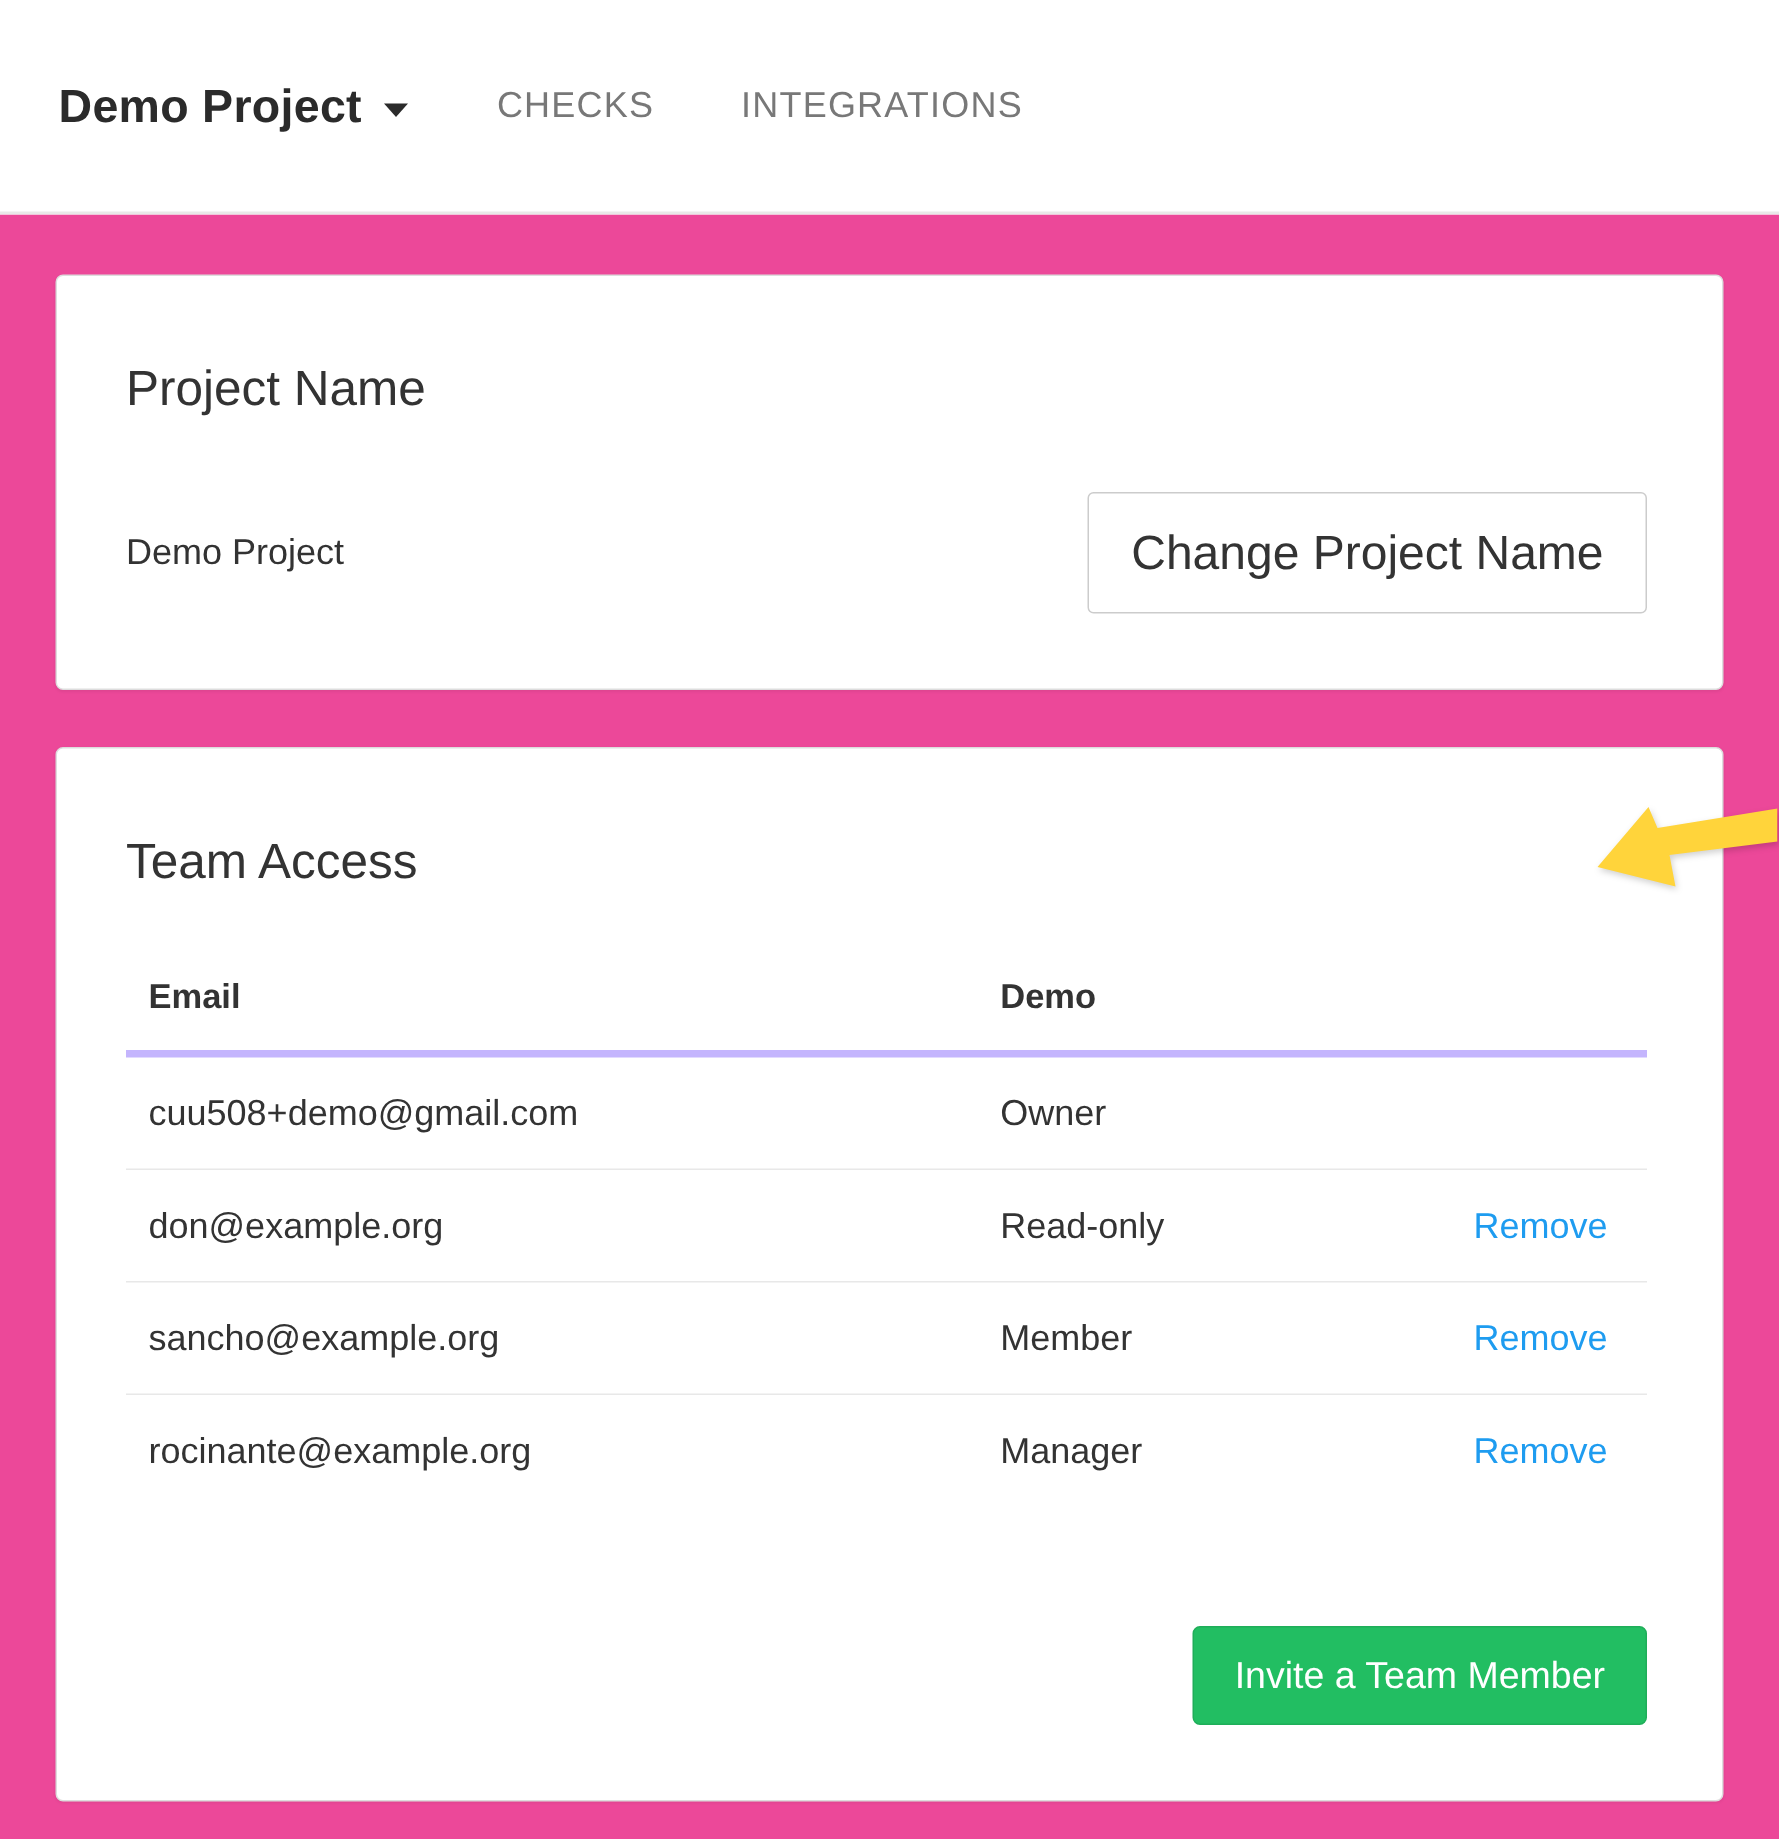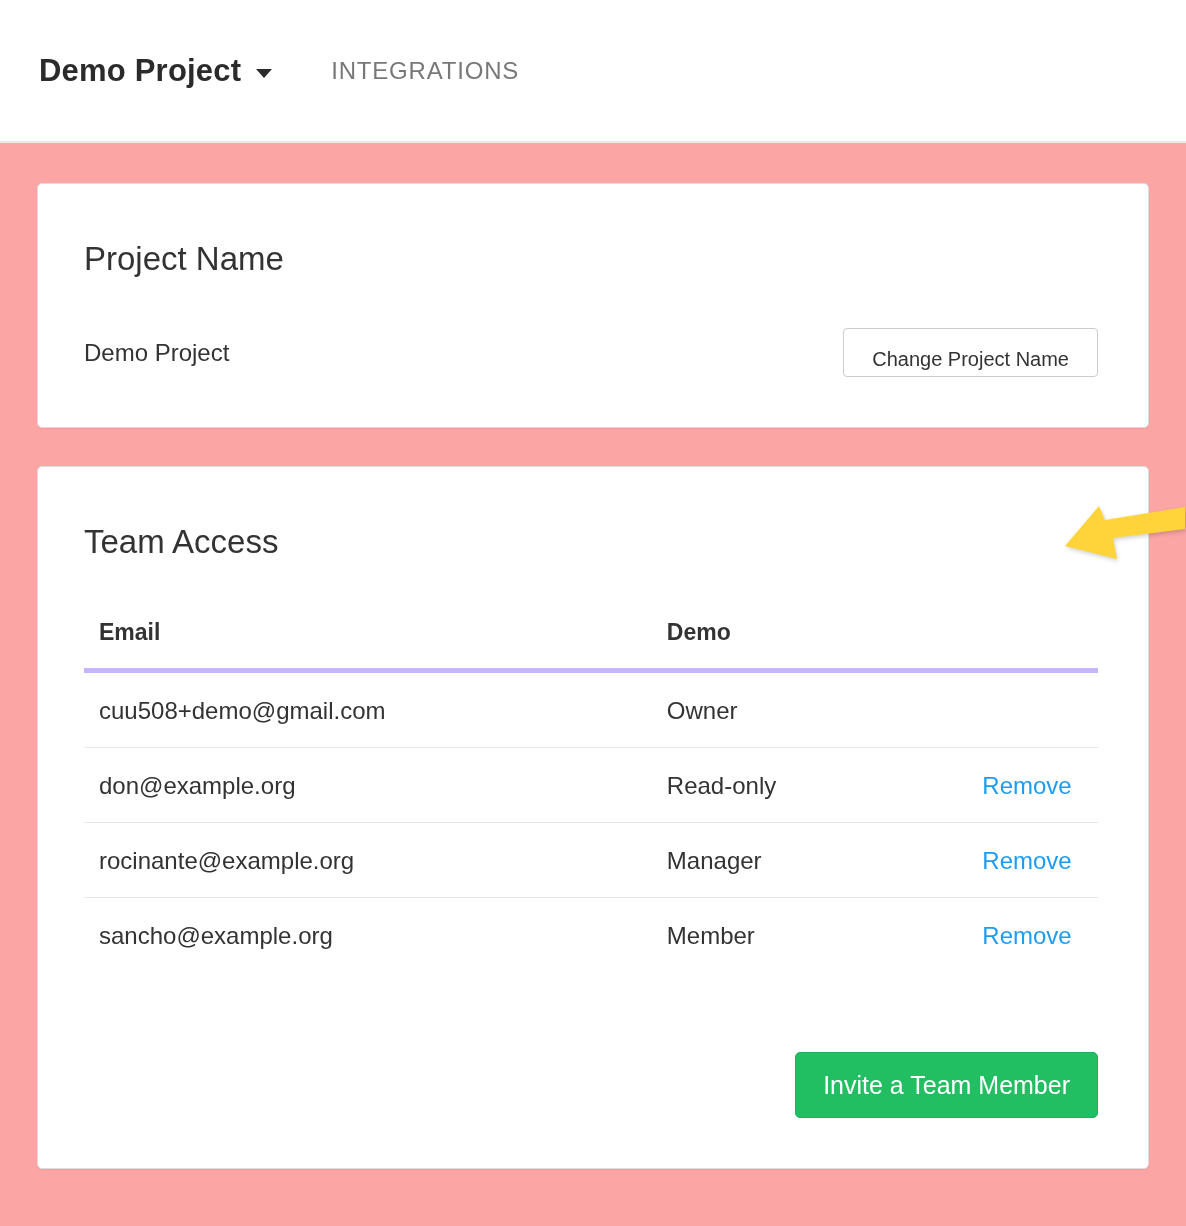--- a/index.html
+++ b/index.html
@@ -6,21 +6,21 @@
     margin: 0;
     padding: 0;
     background: #ffffff;
     font-family: "Liberation Sans", sans-serif;
     color: #333333;
   }
   .page {
     position: relative;
     width: 1186px;
     height: 1226px;
-    background: #fca5a5;
+    background: #ec4899;
     overflow: hidden;
   }
 
   
   .topnav {
     display: flex;
     align-items: center;
     height: 143px;
     border-bottom: 2px solid #e9e9e9;
     padding-left: 39px;
@@ -103,24 +103,24 @@
     display: flex;
     align-items: center;
     justify-content: space-between;
   }
   .pn-value { font-size: 24px; color: #333333; }
   .btn-outline {
     background: #ffffff;
     border: 1px solid #cccccc;
     border-radius: 4px;
     font-family: "Liberation Sans", sans-serif;
-    font-size: 20px;
+    font-size: 32px;
     color: #333333;
     padding: 0 28px;
-    height: 49px;
+    height: 81px;
     line-height: 61px;
     cursor: pointer;
   }
 
   
   .team-table {
     width: 100%;
     margin-top: 28px;
     border-collapse: collapse;
   }
@@ -184,20 +184,21 @@
 <body>
 
 <div class="page">
 
   <div class="topnav">
     <div class="brand">
       <span class="brand-label">Demo Project</span>
       <span class="caret"></span>
     </div>
     <div class="tabs">
+      <a class="tab">CHECKS</a>
       <a class="tab">INTEGRATIONS</a>
     </div>
   </div>
 
   <div class="card card-project">
     <h1 class="card-title">Project Name</h1>
     <div class="pn-row">
       <span class="pn-value">Demo Project</span>
       <button class="btn-outline">Change Project Name</button>
     </div>
@@ -233,33 +234,33 @@
           <td class="td-action"></td>
         </tr>
         <tr>
           <td>don@example.org</td>
           <td>Read-only</td>
           <td class="td-action">
             <a class="remove-link">Remove</a>
           </td>
         </tr>
         <tr>
+          <td>sancho@example.org</td>
+          <td>Member</td>
+          <td class="td-action">
+            <a class="remove-link">Remove</a>
+          </td>
+        </tr>
+        <tr>
           <td>rocinante@example.org</td>
           <td>Manager</td>
           <td class="td-action">
             <a class="remove-link">Remove</a>
           </td>
         </tr>
-        <tr>
-          <td>sancho@example.org</td>
-          <td>Member</td>
-          <td class="td-action">
-            <a class="remove-link">Remove</a>
-          </td>
-        </tr>
       </tbody>
     </table>
 
     <div class="invite-row">
       <button class="btn-green">Invite a Team Member</button>
     </div>
   </div>
 
 </div>
 

